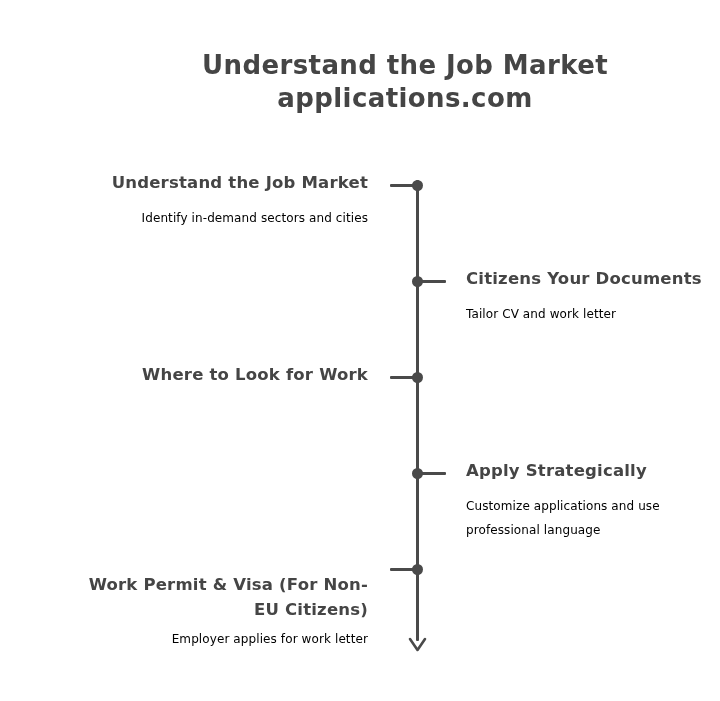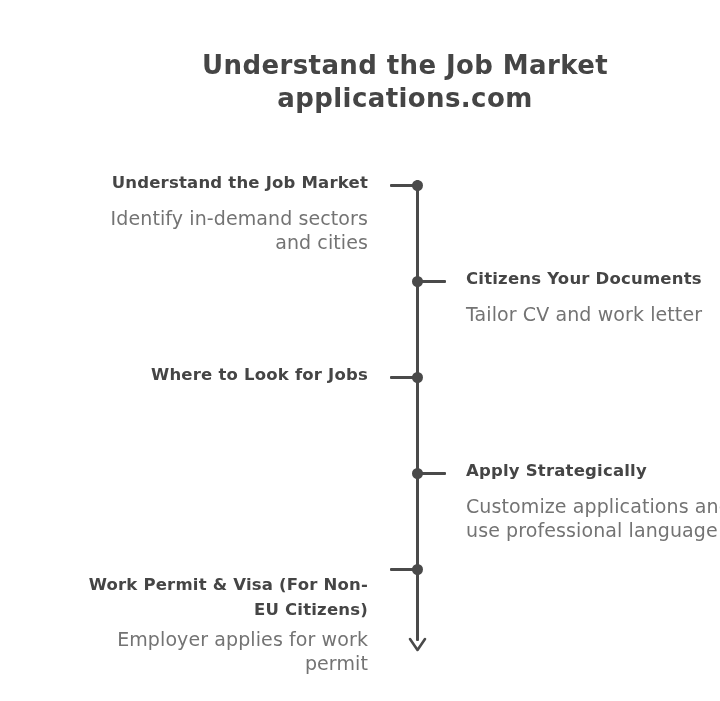--- a/index.html
+++ b/index.html
@@ -71,24 +71,24 @@
     font-weight:700;
     font-size:16.5px;
     line-height:25px;
     letter-spacing:0.2px;
     color:#454545;
     display:block;
   }
   .entry-desc {
     font-family:"DejaVu Sans", sans-serif;
     font-weight:400;
-    font-size:19px;
+    font-size:12px;
     line-height:24px;
     letter-spacing:0.1px;
-    color:#737373;
+    color:#000000;
     display:block;
     margin-top:11px;
   }
   .entry.tight .entry-desc { margin-top:5px; }
 </style>
 </head>
 <body>
 
 <div id="canvas">
 
@@ -115,30 +115,30 @@
   <div class="stub right" style="top:280px;"></div>
   <div class="node" style="top:276px;"></div>
   <div class="entry right" style="top:266px;">
     <span class="entry-heading">Citizens Your Documents</span>
     <span class="entry-desc">Tailor CV and work letter</span>
   </div>
 
   <div class="stub left" style="top:376px;"></div>
   <div class="node" style="top:372px;"></div>
   <div class="entry left" style="top:362px;">
-    <span class="entry-heading">Where to Look for Jobs</span>
+    <span class="entry-heading">Where to Look for Work</span>
   </div>
 
   <div class="stub right" style="top:472px;"></div>
   <div class="node" style="top:468px;"></div>
   <div class="entry right" style="top:458px;">
     <span class="entry-heading">Apply Strategically</span>
     <span class="entry-desc">Customize applications and use professional language</span>
   </div>
 
   <div class="stub left" style="top:568px;"></div>
   <div class="node" style="top:564px;"></div>
   <div class="entry left tight" style="top:572px;">
     <span class="entry-heading">Work Permit &amp; Visa (For Non-EU Citizens)</span>
-    <span class="entry-desc">Employer applies for work permit</span>
+    <span class="entry-desc">Employer applies for work letter</span>
   </div>
 
 </div>
 
 </body></html>

